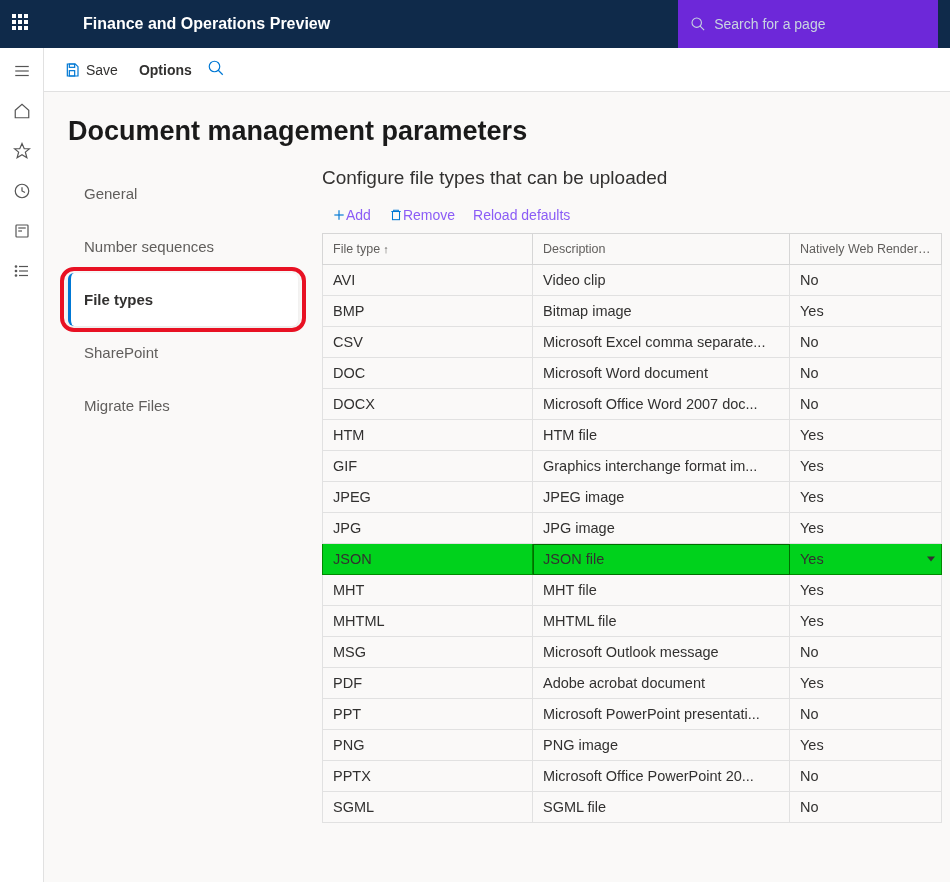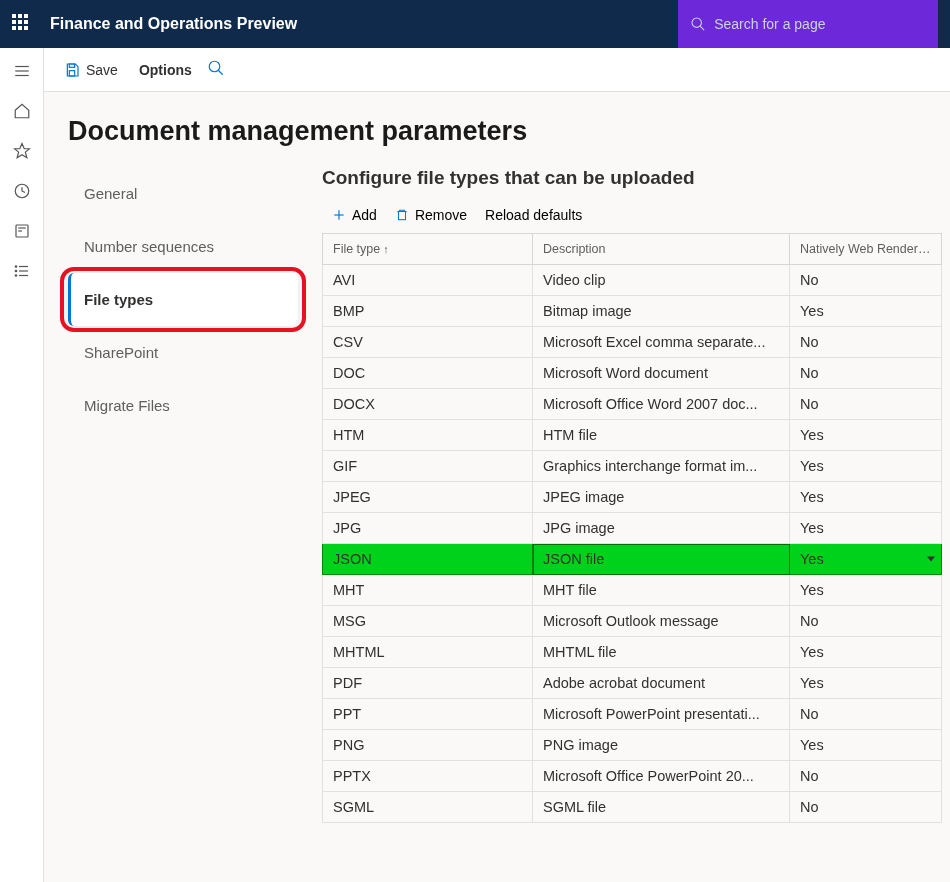--- a/index.html
+++ b/index.html
@@ -1,19 +1,19 @@
 <!DOCTYPE html>
 <html><head>
 <meta charset="utf-8">
 <style>
   * { box-sizing: border-box; margin: 0; padding: 0; }
   body { font-family: "Segoe UI", -apple-system, sans-serif; font-size: 14px; color: #323130; width: 950px; height: 882px; overflow: hidden; background: #fff; }
   
   
-  .topbar { background: #0f2a4a; color: #fff; height: 48px; display: flex; align-items: center; padding: 0 12px; }
+  .topbar { background: #0f2a4a; color: #fff; height: 48px; display: flex; align-items: center; padding: 0 12px; gap: 33px; }
   .waffle { width: 20px; height: 20px; display: grid; grid-template-columns: repeat(3, 4px); grid-template-rows: repeat(3, 4px); gap: 2px; margin-right: 18px; cursor: pointer; }
   .waffle span { background: #fff; width: 4px; height: 4px; }
   .app-title { font-size: 16px; font-weight: 600; flex: 1; }
   .search-box { display: flex; align-items: center; background: #6d28d9; border-radius: 2px; padding: 22px 12px; width: 260px; color: #c8d4e0; }
   .search-box svg { margin-right: 8px; }
   .search-box input { background: transparent; border: none; outline: none; color: #c8d4e0; font-size: 14px; width: 100%; }
   .search-box input::placeholder { color: #c8d4e0; }
 
   .layout { display: flex; height: calc(100% - 48px); }
 
@@ -39,24 +39,24 @@
   .page-body { display: flex; gap: 24px; }
 
   
   .vtabs { width: 230px; display: flex; flex-direction: column; gap: 0; }
   .vtab { padding: 18px 16px; color: #605e5c; font-size: 15px; cursor: pointer; background: #faf9f8; }
   .vtab.active { background: #fff; color: #323130; font-weight: 600; border-left: 3px solid #0078d4; padding-left: 13px; border-radius: 6px; box-shadow: 0 2px 6px rgba(0,0,0,0.08); position: relative; }
   .vtab-highlight { position: absolute; top: -6px; left: -8px; right: -8px; bottom: -6px; border: 4px solid #e81123; border-radius: 14px; pointer-events: none; }
 
   
   .detail { flex: 1; padding-right: 8px; }
-  .detail-title { font-size: 19px; font-weight: 700; margin-bottom: 18px; color: #323130; }
+  .detail-title { font-size: 19px; font-weight: 400; margin-bottom: 18px; color: #323130; }
 
   .grid-toolbar { display: flex; gap: 18px; align-items: center; margin-bottom: 10px; padding-left: 10px; }
-  .grid-toolbar a { color: #000000; font-size: 14px; cursor: pointer; text-decoration: none; display: flex; align-items: center; gap: 6px; }
+  .grid-toolbar a { color: #8b5cf6; font-size: 14px; cursor: pointer; text-decoration: none; display: flex; align-items: center; gap: 0; }
   .grid-toolbar svg { width: 14px; height: 14px; }
 
   table.grid { width: 100%; border-collapse: collapse; table-layout: fixed; }
   table.grid th { text-align: left; font-weight: 400; font-size: 12.5px; color: #605e5c; padding: 8px 10px; border: 1px solid #d6d6d6; background: #faf9f8; white-space: nowrap; overflow: hidden; text-overflow: ellipsis; }
   table.grid th .sort::after { content: " \2191"; font-size: 11px; }
   table.grid td { padding: 7px 10px; border: 1px solid #e1e1e1; font-size: 14.5px; color: #323130; white-space: nowrap; overflow: hidden; text-overflow: ellipsis; }
   table.grid col.c1 { width: 210px; }
   table.grid col.c2 { width: auto; }
   table.grid col.c3 { width: 152px; }
   table.grid tr.highlight td { background: #00d21c; border-color: #008a00; }
@@ -249,28 +249,28 @@
                   <td>JSON</td>
                   <td>JSON file</td>
                   <td>Yes</td>
                 </tr>
                 <tr>
                   <td>MHT</td>
                   <td>MHT file</td>
                   <td>Yes</td>
                 </tr>
                 <tr>
+                  <td>MHTML</td>
+                  <td>MHTML file</td>
+                  <td>Yes</td>
+                </tr>
+                <tr>
                   <td>MSG</td>
                   <td>Microsoft Outlook message</td>
                   <td>No</td>
-                </tr>
-                <tr>
-                  <td>MHTML</td>
-                  <td>MHTML file</td>
-                  <td>Yes</td>
                 </tr>
                 <tr>
                   <td>PDF</td>
                   <td>Adobe acrobat document</td>
                   <td>Yes</td>
                 </tr>
                 <tr>
                   <td>PPT</td>
                   <td>Microsoft PowerPoint presentati...</td>
                   <td>No</td>

